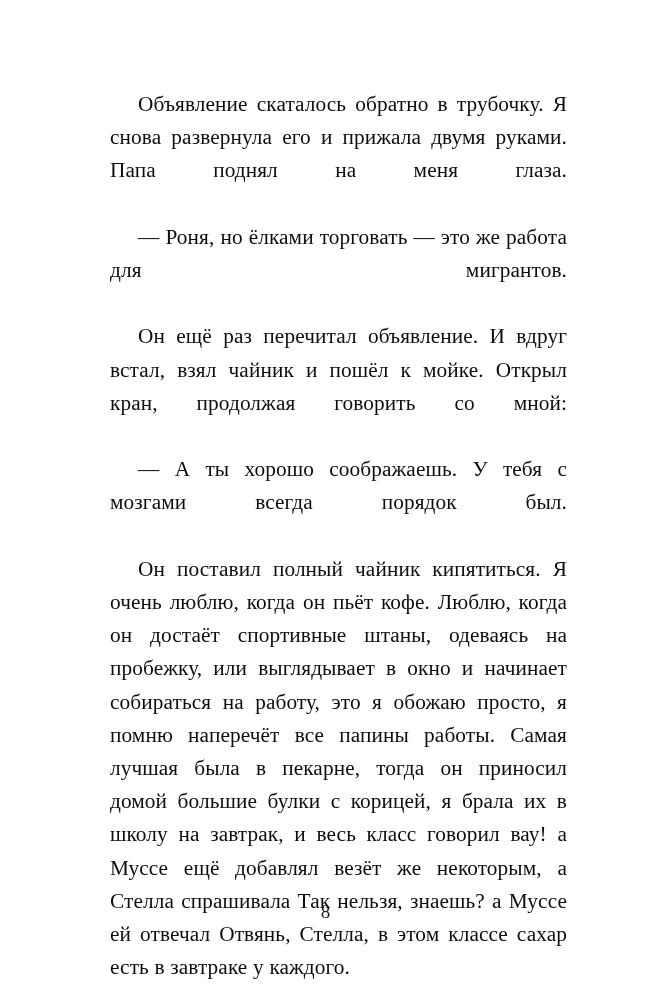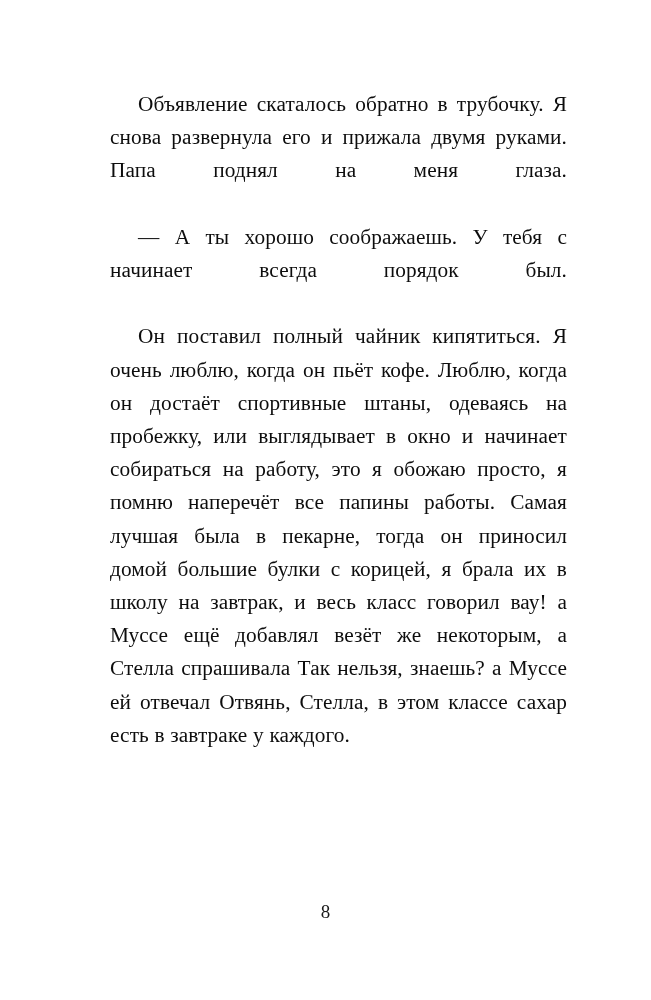--- a/index.html
+++ b/index.html
@@ -76,24 +76,26 @@
 </style>
 </head>
 <body>
 
 <div id="page">
 
   <div id="text-column">
 
     <p class="para"><span>Объявление скаталось обратно в трубочку. Я снова развернула его и прижала двумя руками. Папа поднял на меня глаза.</span></p>
 
+    <p class="para"><span>— Роня, но ёлками торговать — это же работа для мигрантов.</span></p>
 
 
+    <p class="para"><span>Он ещё раз перечитал объявление. И вдруг встал, взял чайник и пошёл к мойке. Открыл кран, продолжая говорить со мной:</span></p>
 
-    <p class="para"><span>— А ты хорошо соображаешь. У тебя с начинает всегда порядок был.</span></p>
+    <p class="para"><span>— А ты хорошо соображаешь. У тебя с мозгами всегда порядок был.</span></p>
 
     <p class="para no-stretch"><span>Он поставил полный чайник кипятиться. Я очень люблю, когда он пьёт кофе. Люблю, когда он достаёт спортивные штаны, одеваясь на пробежку, или выглядывает в окно и начинает собираться на работу, это я обожаю просто, я помню наперечёт все папины работы. Самая лучшая была в пекарне, тогда он приносил домой большие булки с корицей, я брала их в школу на завтрак, и весь класс говорил </span><span class="it">вау!</span><span> а Муссе ещё добавлял </span><span class="it">везёт же некоторым</span><span>, а Стелла спрашивала </span><span class="it">Так нельзя, знаешь?</span><span> а Муссе ей отвечал </span><span class="it">Отвянь, Стелла, в этом классе сахар есть в завтраке у каждого.</span></p>
 
   </div>
 
   <div id="folio">8</div>
 
 </div>
 
 </body></html>

